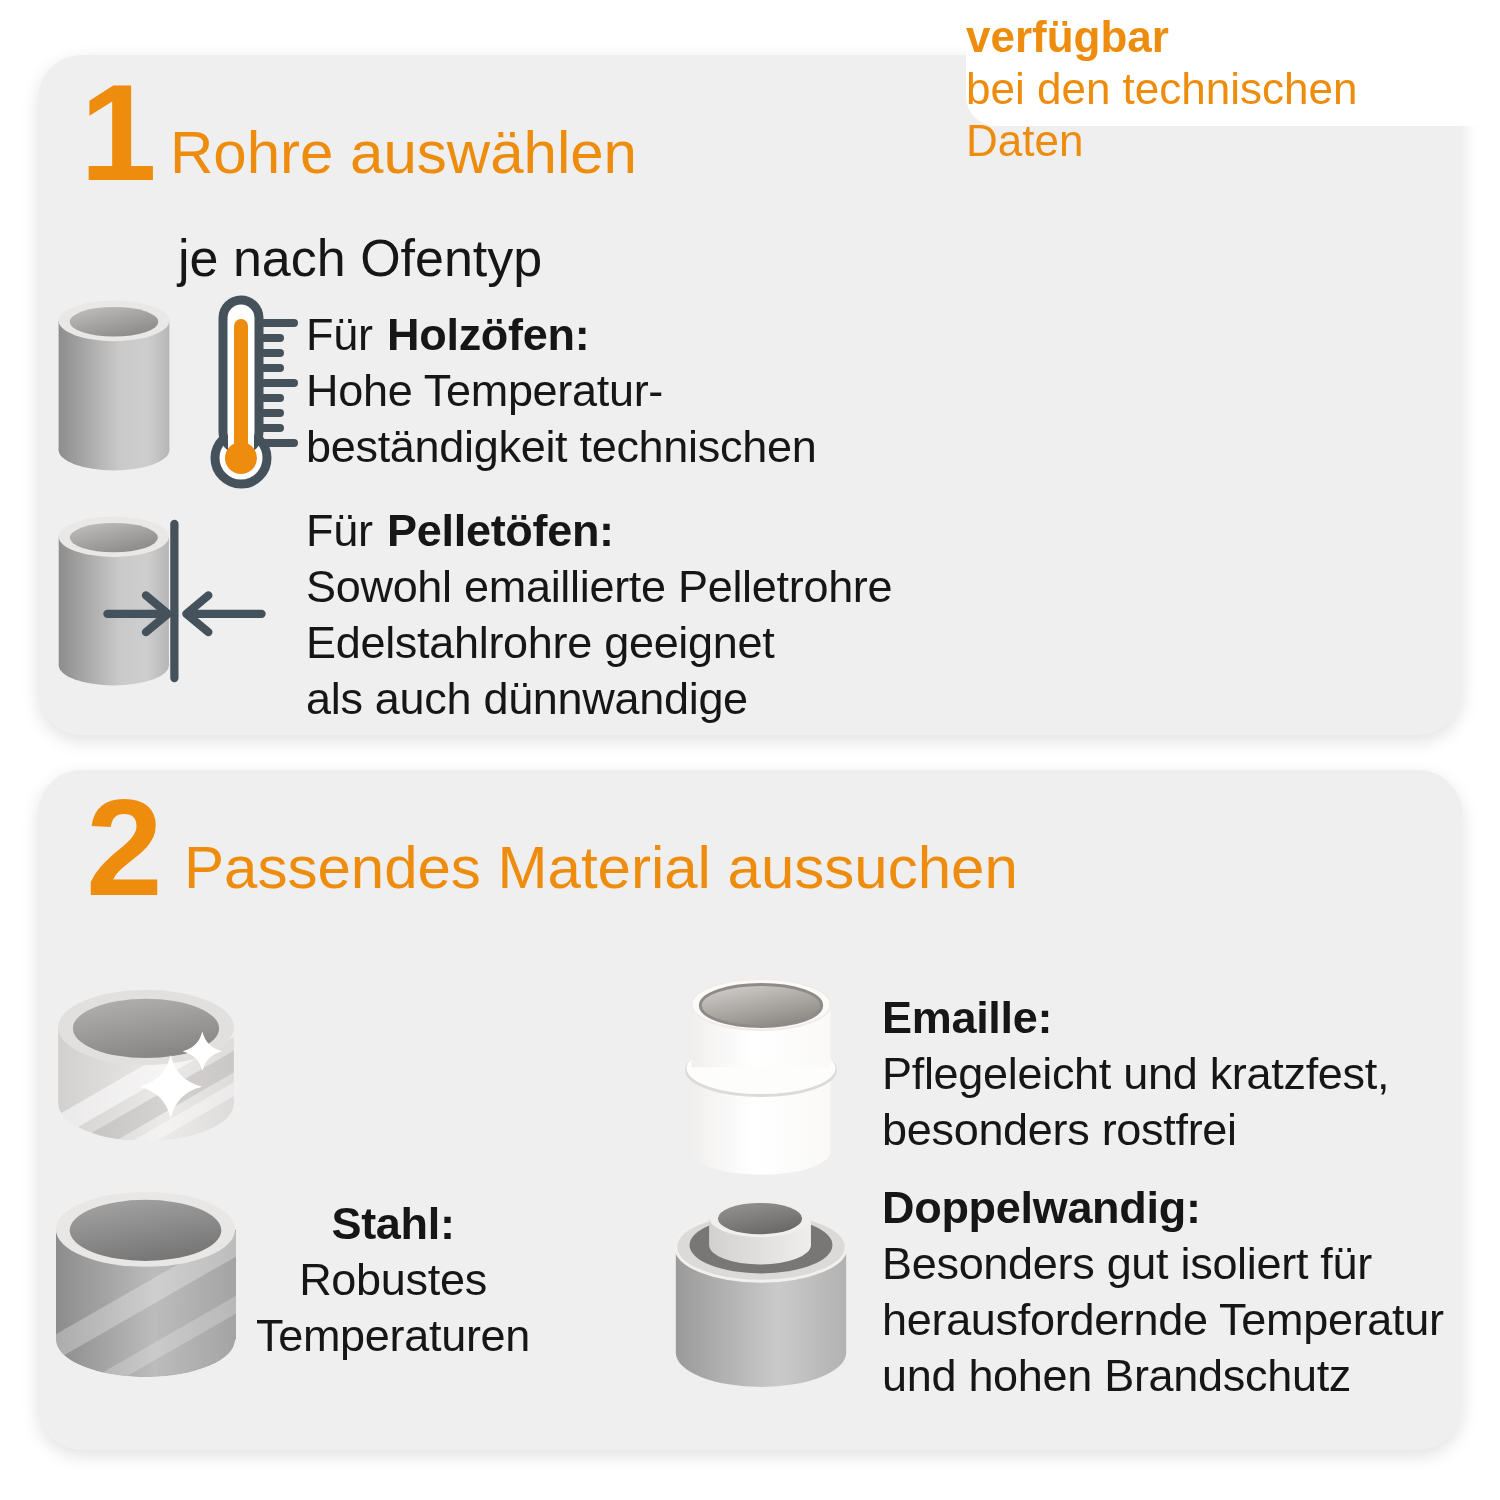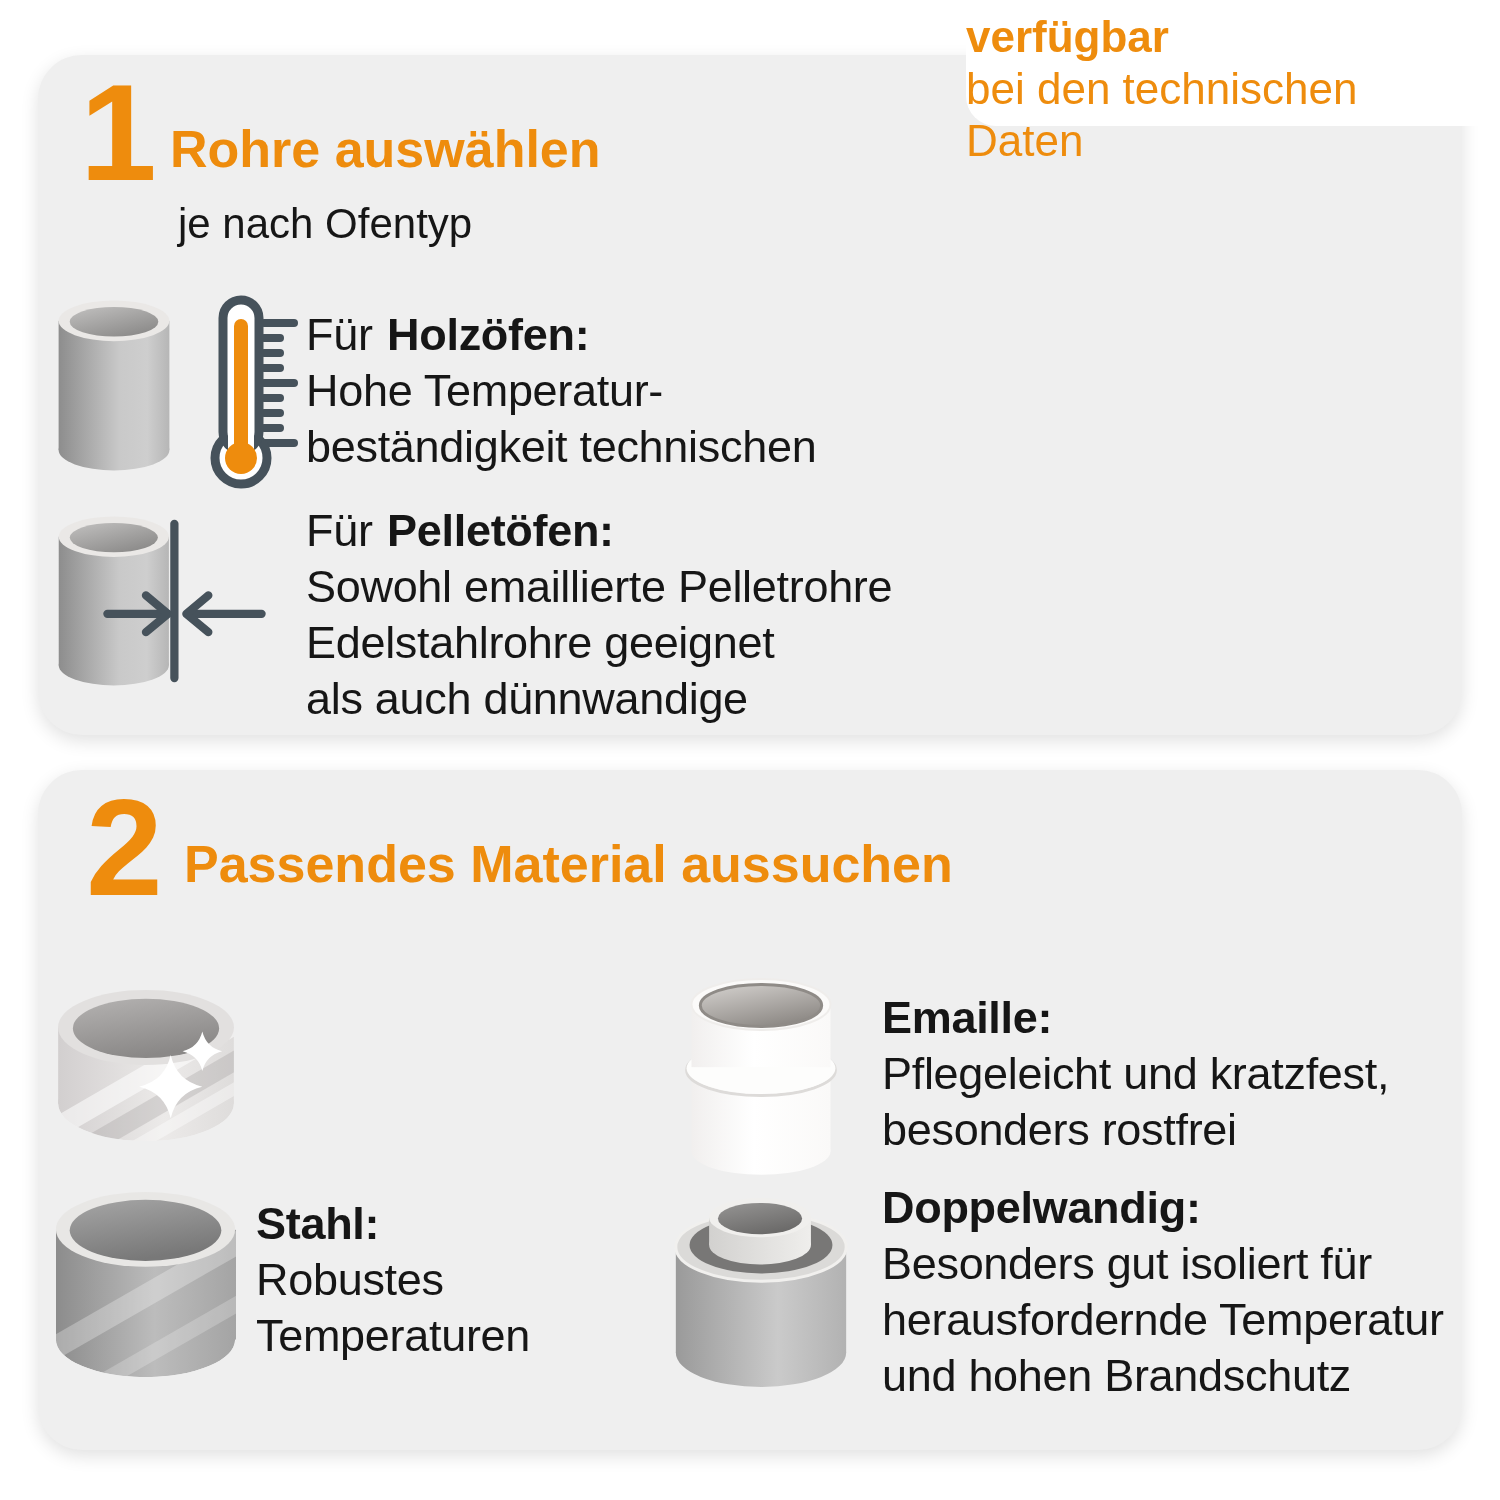--- a/index.html
+++ b/index.html
@@ -46,30 +46,31 @@
     color:var(--accent);
   }
   .badge .b1{font-weight:bold;}
   .big-num{
     font-size:138px;
     line-height:1;
     font-weight:bold;
     color:var(--accent);
   }
   .sec-title{
-    font-size:52px;
+    font-size:60px;
     line-height:1;
-    font-weight:bold;
+    font-weight:normal;
     color:var(--accent);
     white-space:nowrap;
   }
   .sec-sub{
-    font-size:42px;
+    font-size:52px;
     line-height:1.1;
     color:var(--text);
+    margin-top:29px;
   }
   .txt{
     font-size:45px;
     line-height:56px;
     letter-spacing:-0.3px;
     color:var(--text);
     white-space:nowrap;
   }
   .txt .bold, .txt.bold, .line .bold{font-weight:bold;}
   .prefix{margin-right:0.05em;}
@@ -249,21 +250,21 @@
     </defs>
     <g clip-path="url(#clip-steel)">
       <rect x="6" y="40" width="183" height="112" fill="url(#g-steel-body)"></rect>
       <ellipse cx="97" cy="152" rx="91" ry="38" fill="url(#g-steel-body)"></ellipse>
       <polygon points="0,150 195,38 195,64 0,176" fill="#ffffff" opacity="0.28"></polygon>
       <polygon points="0,216 195,104 195,122 0,234" fill="#ffffff" opacity="0.22"></polygon>
     </g>
     <ellipse cx="97" cy="40" rx="91" ry="38" fill="#e8e7e5"></ellipse>
     <ellipse cx="97" cy="41" rx="77" ry="31" fill="url(#g-steel-hole)"></ellipse>
   </svg>
-  <div class="abs txt" style="left:218px;top:426px;">
+  <div class="abs txt" style="left:218px;top:426px;text-align:center;">
     <div class="line bold">Stahl:</div>
     <div class="line">Robustes</div>
     <div class="line">Temperaturen</div>
   </div>
 
   <svg class="abs" style="left:630px;top:422px;" width="186" height="201" viewBox="0 0 190 205">
     <rect x="8" y="56" width="174" height="108" fill="url(#g-dw-body)"></rect>
     <ellipse cx="95" cy="164" rx="87" ry="35" fill="url(#g-dw-body)"></ellipse>
     <ellipse cx="95" cy="56" rx="87" ry="35" fill="#dbdad8" stroke="#f1f0ee" stroke-width="3"></ellipse>
     <ellipse cx="95" cy="54" rx="73" ry="29" fill="#787776"></ellipse>

